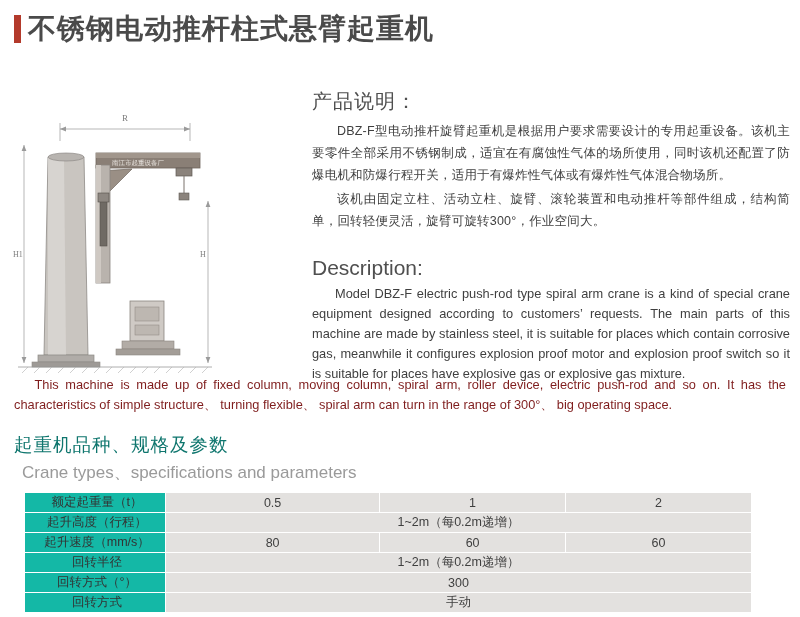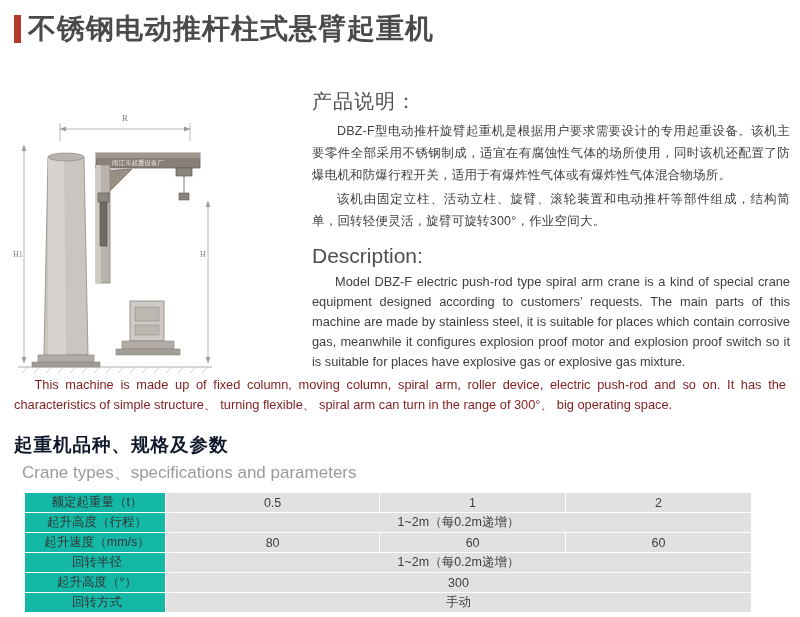--- a/index.html
+++ b/index.html
@@ -72,21 +72,21 @@
   .sec-head-zh {
     font-size: 20px;
     color: #4f4f4f;
     font-weight: normal;
     margin: 0 0 6px 0;
     letter-spacing: 1px;
   }
   .sec-head-en {
     font-size: 21px;
     color: #4f4f4f;
-    margin: 12px 0 4px 0;
+    margin: 24px 0 4px 0;
     font-weight: normal;
   }
   .para-zh {
     font-size: 12.5px;
     line-height: 1.75;
     color: #3f3f3f;
     text-align: justify;
     margin: 0 0 2px 0;
     text-indent: 2em;
     letter-spacing: 0.2px;
@@ -114,22 +114,22 @@
   .wide-para .indent { display:inline-block; width: 1.6em; }
 
   
   .table-head {
     position: absolute;
     left: 14px;
     top: 432px;
   }
   .table-head-zh {
     font-size: 18.5px;
-    font-weight: bold;
-    color: #0f172a;
+    font-weight: normal;
+    color: #0f766e;
     letter-spacing: 1px;
   }
   .table-head-en {
     margin-top: 4px;
     margin-left: 8px;
     font-size: 17px;
     color: #9a9a9a;
   }
 
   table.spec {
@@ -282,21 +282,21 @@
           <td class="label">起升速度（mm/s）</td>
           <td class="val">80</td>
           <td class="val">60</td>
           <td class="val">60</td>
         </tr>
         <tr>
           <td class="label">回转半径</td>
           <td class="val" colspan="3">1~2m（每0.2m递增）</td>
         </tr>
         <tr>
-          <td class="label">起升高度（°）</td>
+          <td class="label">回转方式（°）</td>
           <td class="val" colspan="3">300</td>
         </tr>
         <tr>
           <td class="label">回转方式</td>
           <td class="val" colspan="3">手动</td>
         </tr>
       </tbody>
   </table>
 
 </div>

